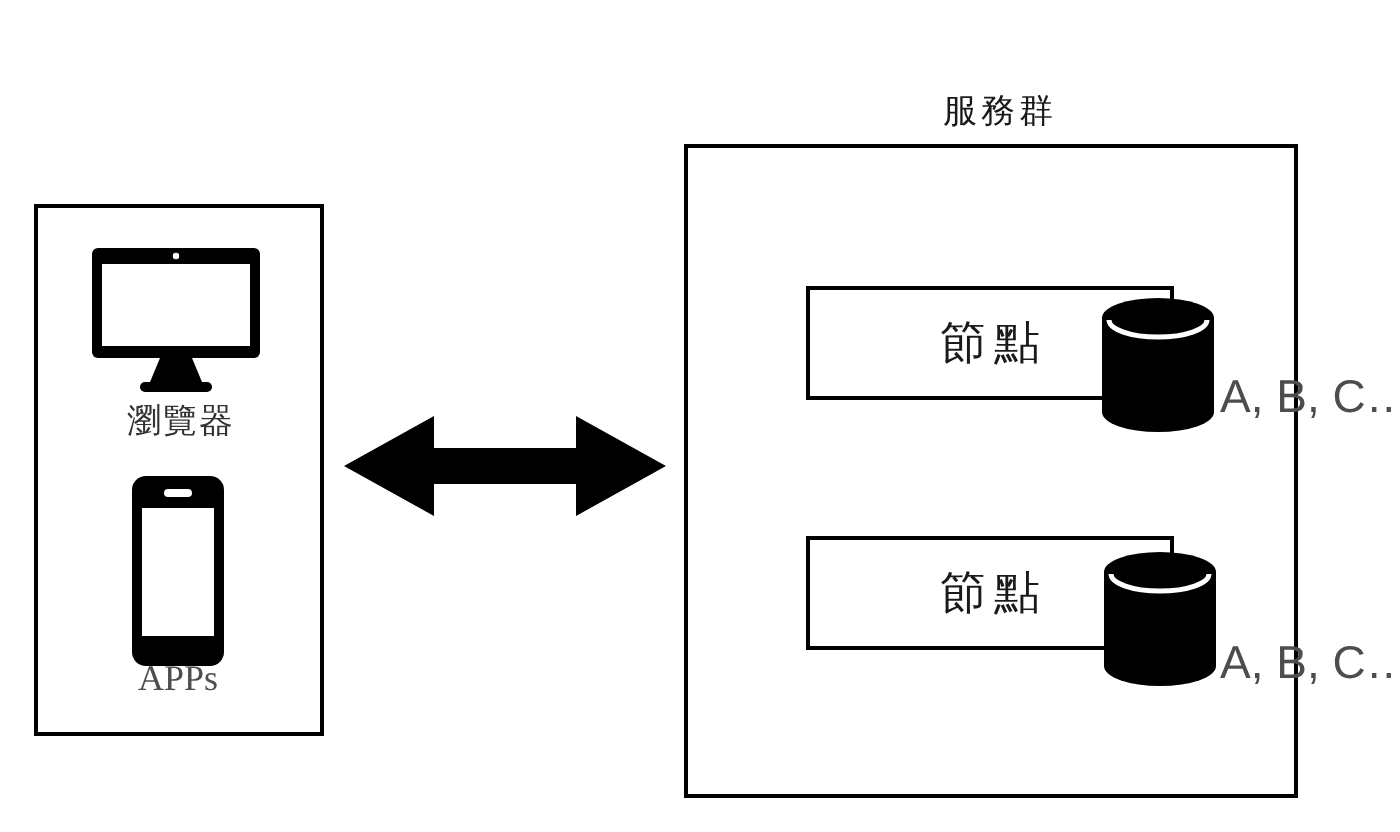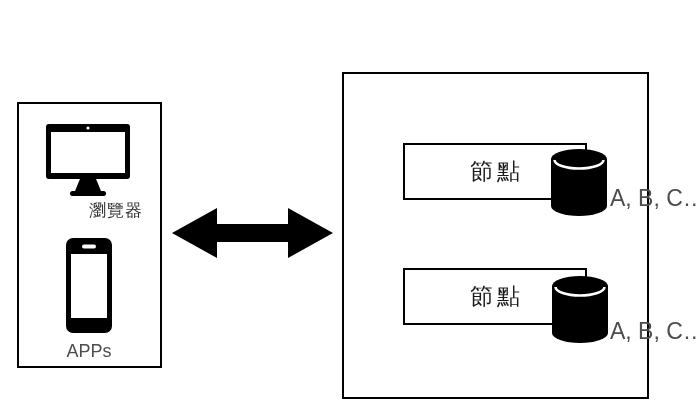--- a/index.html
+++ b/index.html
@@ -31,21 +31,21 @@
   }
   .node-label{
     font-size:23px;
     color:#1a1a1a;
     letter-spacing:4px;
     text-indent:4px;
   }
   .icon-caption{
     font-size:17px;
     color:#333333;
-    text-align:right;
+    text-align:center;
     letter-spacing:1px;
     white-space:nowrap;
   }
   .latin-caption{
     font-size:18px;
     color:#4d4d4d;
     text-align:center;
     white-space:nowrap;
   }
   .storage-caption{
@@ -75,28 +75,29 @@
   <div class="abs icon-caption" style="left:38px;top:199px;width:105px;">瀏覽器</div>
 
   <div class="abs" style="left:66px;top:238px;width:46px;height:95px;">
     <svg width="46" height="95" viewBox="0 0 46 95" aria-hidden="true">
       <rect x="0" y="0" width="46" height="95" rx="7" fill="#000000"></rect>
       <rect x="5" y="16" width="36" height="64" fill="#ffffff"></rect>
       <rect x="16" y="6.5" width="14" height="4" rx="2" fill="#ffffff"></rect>
     </svg>
   </div>
 
-  <div class="abs latin-caption" style="left:39px;top:341px;width:100px;">APPs</div>
+  <div class="abs latin-caption" style="left:39px;top:329px;width:100px;font-family:Liberation Serif, serif;">APPs</div>
 
   <div class="abs" style="left:172px;top:208px;width:161px;height:50px;">
     <svg width="161" height="50" viewBox="0 0 161 50" aria-hidden="true">
       <polygon fill="#000000" points="0,25 45,0 45,16 116,16 116,0 161,25 116,50 116,34 45,34 45,50"></polygon>
     </svg>
   </div>
 
+  <div class="abs group-title" style="left:445px;top:44px;width:110px;">服務群</div>
 
   <div class="abs outline-box" style="left:342px;top:72px;width:307px;height:327px;"></div>
 
   <div class="abs node-box" style="left:403px;top:143px;width:184px;height:57px;">
     <span class="node-label">節點</span>
   </div>
   <div class="abs" style="left:550px;top:148px;width:58px;height:69px;">
     <svg width="58" height="69" viewBox="0 0 58 69" aria-hidden="true">
       <path d="M1,11 A28,10 0 0 1 57,11 L57,58 A28,10 0 0 1 1,58 Z" fill="#000000"></path>
       <path d="M4.5,12 A24.5,8.5 0 0 0 53.5,12" stroke="#ffffff" stroke-width="2.5" fill="none"></path>

